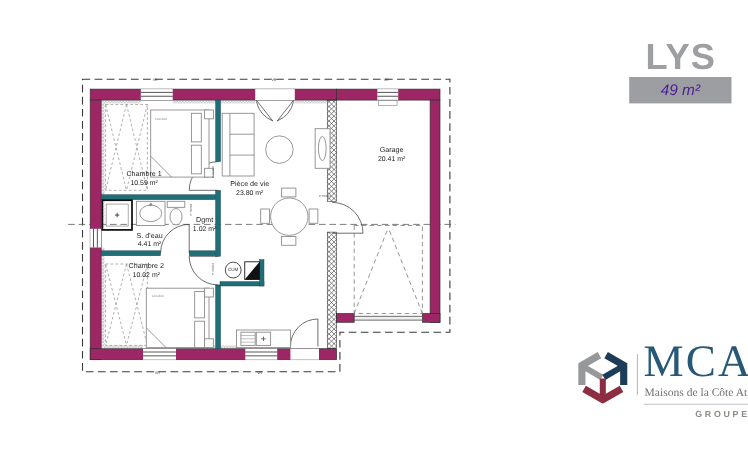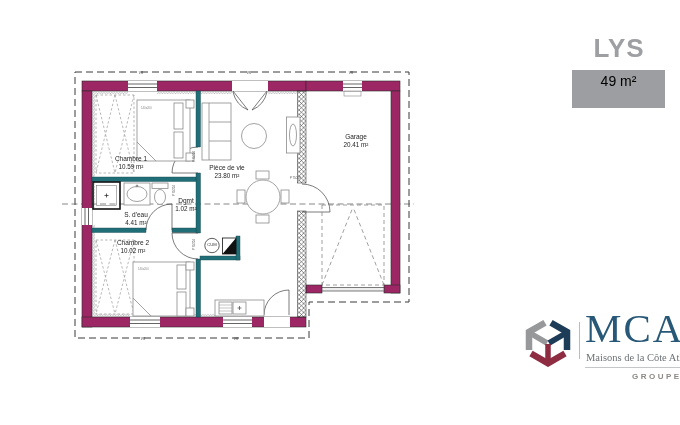--- a/index.html
+++ b/index.html
@@ -2,24 +2,24 @@
 <html><head>
 <meta charset="utf-8">
 <style>
   html,body{margin:0;padding:0;background:#fff;}
   #canvas{position:relative;width:680px;height:425px;background:#ffffff;overflow:hidden;
           font-family:"Liberation Sans",sans-serif;}
   .room-label{position:absolute;transform:translateX(-50%);text-align:center;
               font-size:6.5px;line-height:1.3;color:#1c1c1c;white-space:nowrap;}
   .room-label .area{font-size:6.3px;}
   #plan-title{position:absolute;left:573px;top:33px;width:92px;text-align:center;
-              font-size:26px;font-weight:bold;letter-spacing:1px;color:#9d9fa2;}
-  #area-badge{position:absolute;left:572px;top:70px;width:93px;height:38px;
-              background:#9c9ea1;color:#000000;font-size:14px;text-align:center;
-              line-height:22px;}
+              font-size:33px;font-weight:bold;letter-spacing:1px;color:#9d9fa2;}
+  #area-badge{position:absolute;left:572px;top:70px;width:93px;height:24px;
+              background:#9c9ea1;color:#4c1d95;font-size:14px;text-align:center;
+              line-height:22px;font-style:italic;}
   #cum-label{position:absolute;left:212px;top:242px;transform:translateX(-50%);
              font-size:4.2px;color:#333;}
   
   #mca-logo{position:absolute;left:524px;top:314px;width:220px;height:75px;}
   #mca-cube{position:absolute;left:0;top:3px;}
   #logo-divider{position:absolute;left:55px;top:8px;width:1px;height:37px;background:#b9bcbe;}
   #logo-acronym{position:absolute;left:61px;top:-10px;font-family:"Liberation Serif",serif;
                 font-size:41px;color:#275877;letter-spacing:2px;white-space:nowrap;}
   #logo-tagline{position:absolute;left:62px;top:38px;font-family:"Liberation Serif",serif;
                 font-size:10.5px;color:#6d7275;white-space:nowrap;}

